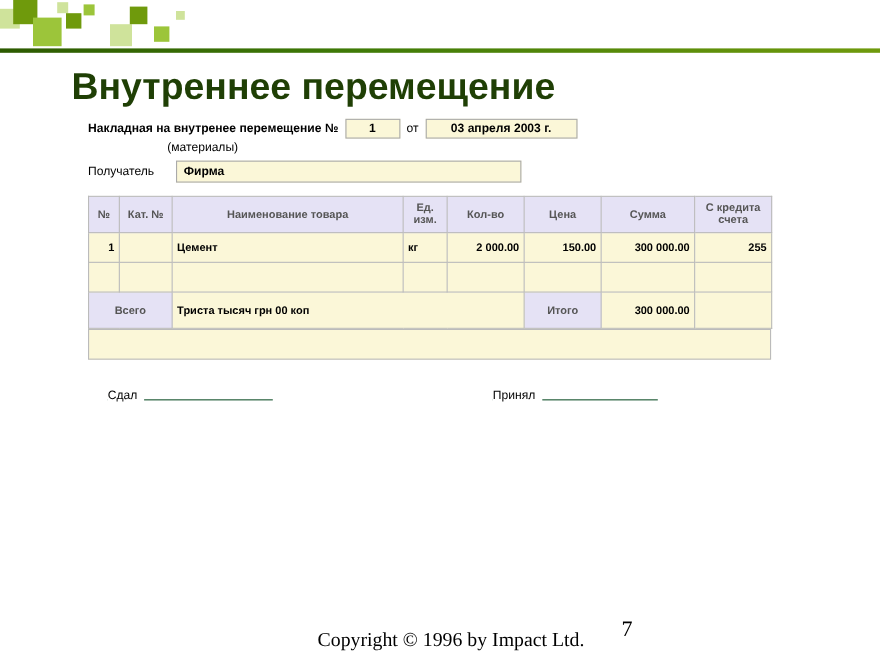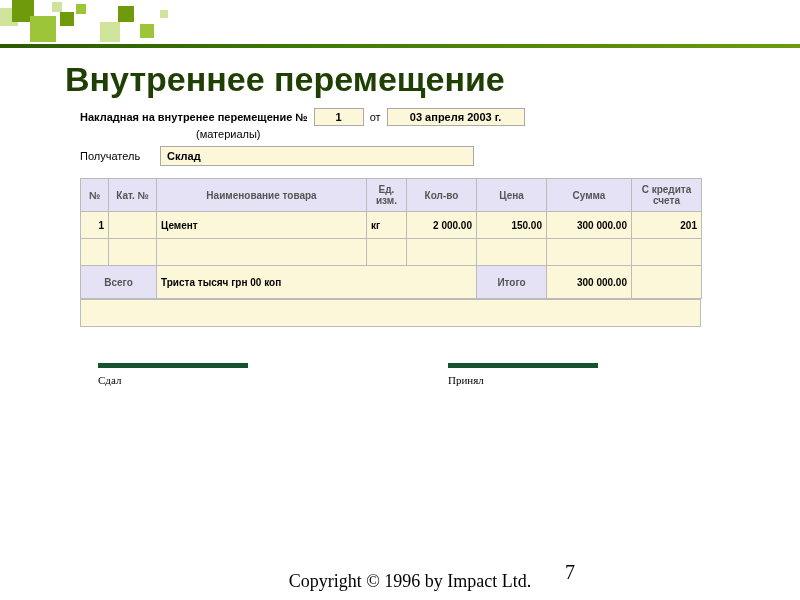--- a/index.html
+++ b/index.html
@@ -60,21 +60,21 @@
     border: 1px solid #aaa;
     background: #fbf7d8;
     padding: 2px 8px;
     text-align: center;
     min-width: 32px;
   }
   .hdr-line .date-box { min-width: 120px; }
   .ot { font-weight: normal; }
   .sub-title {
     font-weight: normal;
-    margin: 2px 0 6px 116px;
+    margin: 2px 0 6px 72px;
   }
   .party-row {
     display: flex;
     align-items: center;
     margin: 2px 0;
     gap: 8px;
   }
   .party-row .lbl { width: 72px; }
   .party-row .fld {
     border: 1px solid #aaa;
@@ -131,25 +131,24 @@
     height: 26px;
     margin-top: 0;
   }
   .sign-row {
     display: flex;
     margin-top: 36px;
     gap: 200px;
     padding-left: 18px;
   }
   .sign {
-    border-top: 5px solid #14532d;
+    border-top: 1px solid #14532d;
     width: 150px;
-    padding-top: 16px;
+    padding-top: 0;
     font-size: 11px;
-    font-family: Liberation Serif, serif;
   }
   .sign .lbl-s {
     display: inline-block;
     background: #fff;
     position: relative;
     top: -10px;
     padding-right: 6px;
   }
   .copyright {
     position: absolute;
@@ -193,21 +192,21 @@
   <div class="hdr-line">
     <span>Накладная на внутренее перемещение №</span>
     <span class="num-box">1</span>
     <span class="ot">от</span>
     <span class="date-box">03 апреля 2003 г.</span>
   </div>
   <div class="sub-title">(материалы)</div>
 
   <div class="party-row">
     <span class="lbl">Получатель</span>
-    <span class="fld">Склад</span>
+    <span class="fld">Фирма</span>
   </div>
 
   <table class="items">
     <colgroup>
       <col style="width:28px">
         <col style="width:48px">
         <col style="width:210px">
       <col style="width:40px">
         <col style="width:70px">
         <col style="width:70px">
@@ -226,21 +225,21 @@
       <th>С кредита счета</th>
     </tr>
     <tr>
       <td class="num">1</td>
       <td></td>
       <td class="bold">Цемент</td>
       <td class="ctr">кг</td>
       <td class="num">2 000.00</td>
       <td class="num">150.00</td>
       <td class="num">300 000.00</td>
-      <td class="num">201</td>
+      <td class="num">255</td>
     </tr>
     <tr class="empty">
       <td></td>
           <td></td>
           <td></td>
           <td></td>
           <td></td>
           <td></td>
           <td></td>
           <td></td>

